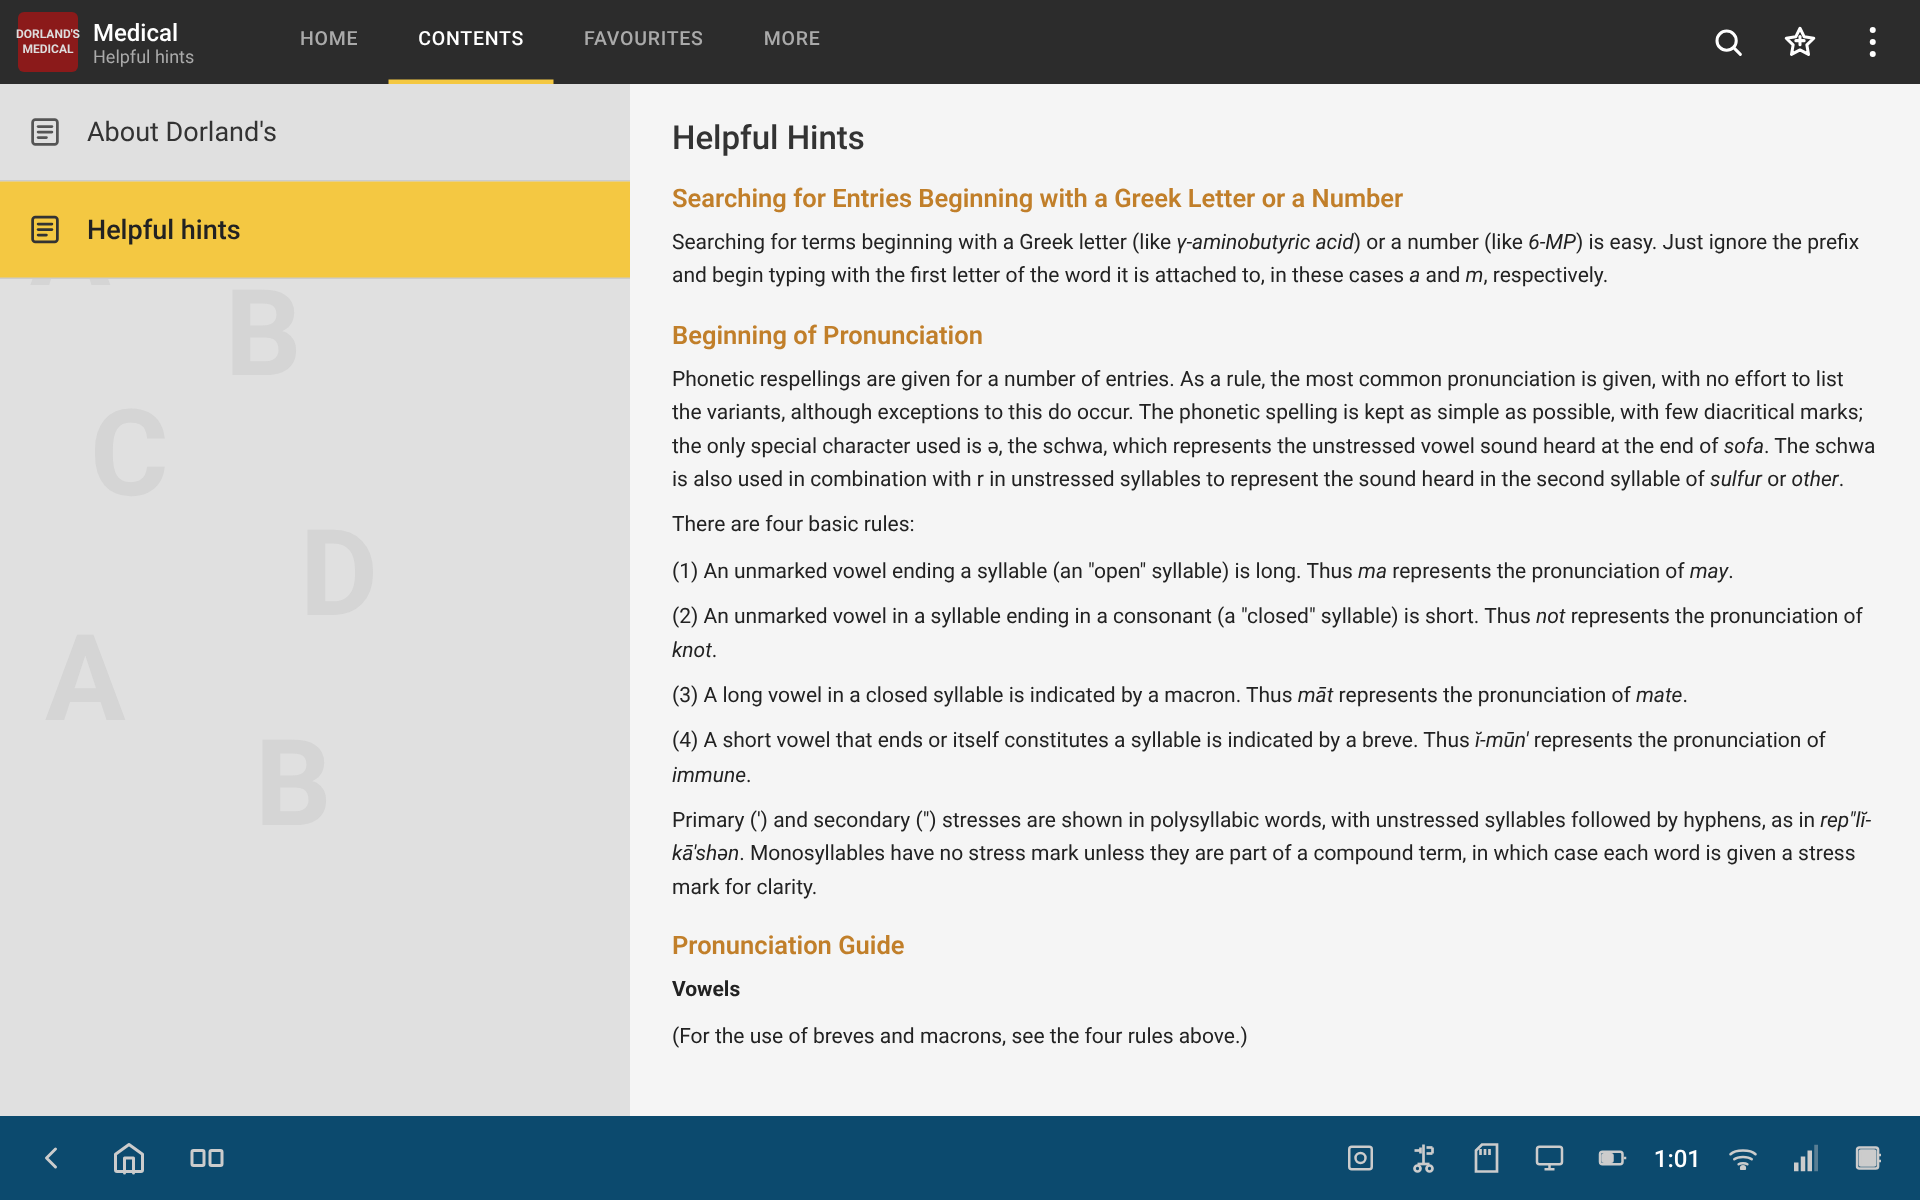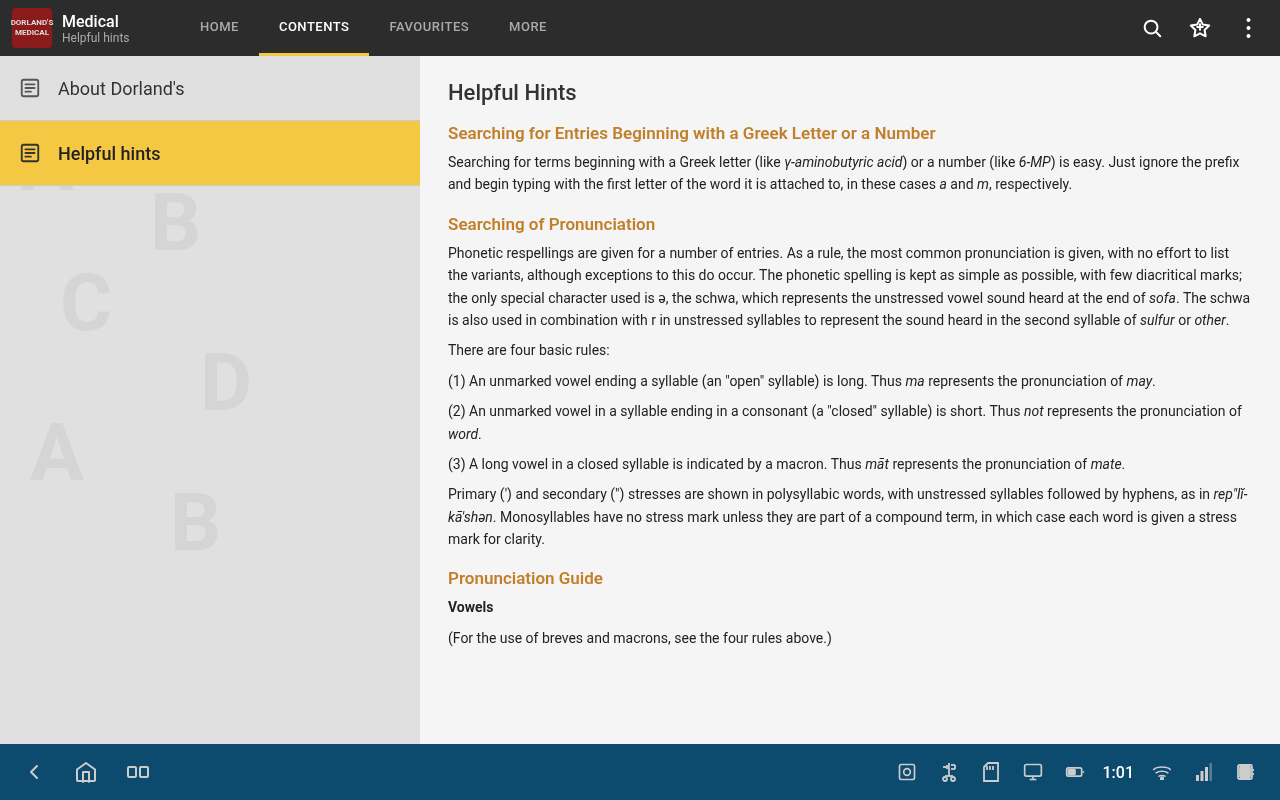--- a/index.html
+++ b/index.html
@@ -286,28 +286,29 @@
   </div>
 
   <div class="content-area">
     <div class="content-title">Helpful Hints</div>
 
     <div class="section-heading">Searching for Entries Beginning with a Greek Letter or a Number</div>
     <div class="section-text">
       Searching for terms beginning with a Greek letter (like <em>γ-aminobutyric acid</em>) or a number (like <em>6-MP</em>) is easy. Just ignore the prefix and begin typing with the first letter of the word it is attached to, in these cases <em>a</em> and <em>m</em>, respectively.
     </div>
 
-    <div class="section-heading">Searching of Pronunciation</div>
+    <div class="section-heading">Beginning of Pronunciation</div>
     <div class="section-text">
       Phonetic respellings are given for a number of entries. As a rule, the most common pronunciation is given, with no effort to list the variants, although exceptions to this do occur. The phonetic spelling is kept as simple as possible, with few diacritical marks; the only special character used is ə, the schwa, which represents the unstressed vowel sound heard at the end of <em>sofa</em>. The schwa is also used in combination with r in unstressed syllables to represent the sound heard in the second syllable of <em>sulfur</em> or <em>other</em>.
     </div>
     <div class="section-text">There are four basic rules:</div>
     <div class="section-text">(1) An unmarked vowel ending a syllable (an "open" syllable) is long. Thus <em>ma</em> represents the pronunciation of <em>may</em>.</div>
-    <div class="section-text">(2) An unmarked vowel in a syllable ending in a consonant (a "closed" syllable) is short. Thus <em>not</em> represents the pronunciation of <em>word</em>.</div>
+    <div class="section-text">(2) An unmarked vowel in a syllable ending in a consonant (a "closed" syllable) is short. Thus <em>not</em> represents the pronunciation of <em>knot</em>.</div>
     <div class="section-text">(3) A long vowel in a closed syllable is indicated by a macron. Thus <em>māt</em> represents the pronunciation of <em>mate</em>.</div>
+    <div class="section-text">(4) A short vowel that ends or itself constitutes a syllable is indicated by a breve. Thus <em>ĭ-mūn′</em> represents the pronunciation of <em>immune</em>.</div>
     <div class="section-text">Primary (′) and secondary (″) stresses are shown in polysyllabic words, with unstressed syllables followed by hyphens, as in <em>rep″lĭ-kā′shən</em>. Monosyllables have no stress mark unless they are part of a compound term, in which case each word is given a stress mark for clarity.</div>
 
     <div class="section-heading">Pronunciation Guide</div>
     <div class="section-text"><strong>Vowels</strong></div>
     <div class="section-text">(For the use of breves and macrons, see the four rules above.)</div>
 
   </div>
 </div>
 
 <div class="bottom-bar">

